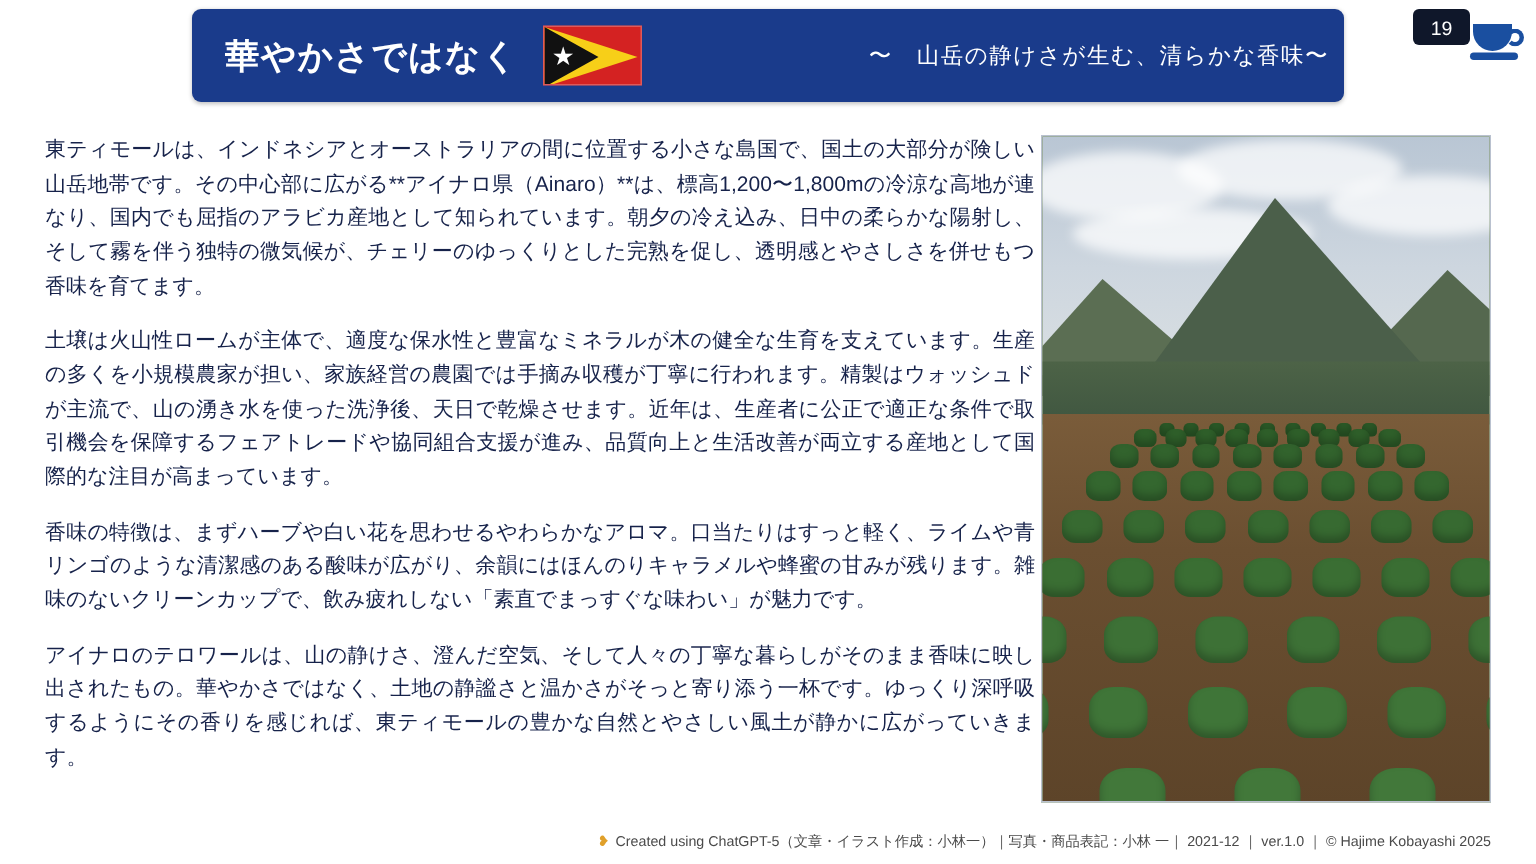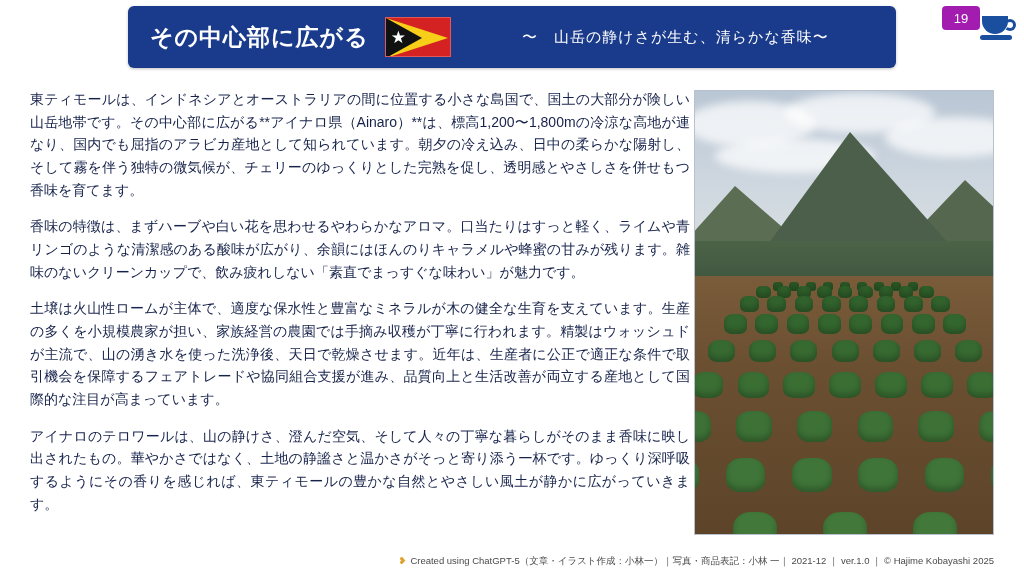--- a/index.html
+++ b/index.html
@@ -53,32 +53,32 @@
     border-bottom: 20px solid transparent;
     border-left: 36px solid #111111;
   }
   .flag .star {
     position: absolute; left: 5px; top: 11px;
     color: #ffffff; font-size: 17px; line-height: 17px;
   }
   .header-sub {
     margin-left: 14px;
     color: #ffffff;
-    text-align: center;
+    text-align: right;
     flex: 1 1 auto;
     padding-right: 10px;
   }
   .header-sub .line1 { font-size: 15px; letter-spacing: 1px; }
   .header-sub .line2 { font-size: 21px; font-weight: bold; letter-spacing: 0.5px; margin-top: 2px; }
 
   
   .page-badge {
     position: absolute; right: 44px; top: 6px;
     width: 38px; height: 24px;
-    background: #a21caf;
+    background: #0f172a;
     border-radius: 4px;
     color: #ffffff;
     font-size: 13px;
     display: flex; align-items: center; justify-content: center;
   }
   .cup {
     position: absolute; right: 8px; top: 10px;
     width: 34px; height: 30px;
   }
   .cup .body {
@@ -188,42 +188,42 @@
     white-space: nowrap;
   }
   .footer .bean { color: #e0a02a; margin-right: 4px; }
 </style>
 </head>
 <body>
 
 <div class="slide">
 
   <div class="header-band">
-    <div class="header-title-box">その中心部に広がる</div>
+    <div class="header-title-box">華やかさではなく</div>
     <div class="flag">
       <div class="tri-yellow"></div>
       <div class="tri-black"></div>
       <div class="star">★</div>
     </div>
     <div class="header-sub">
       <div class="line1">〜　山岳の静けさが生む、清らかな香味〜</div>
     </div>
   </div>
 
   <div class="page-badge">19</div>
   <div class="cup">
     <div class="body"></div>
     <div class="handle"></div>
     <div class="saucer"></div>
   </div>
 
   <div class="content">
     <p class="para">東ティモールは、インドネシアとオーストラリアの間に位置する小さな島国で、国土の大部分が険しい山岳地帯です。その中心部に広がる**アイナロ県（Ainaro）**は、標高1,200〜1,800mの冷涼な高地が連なり、国内でも屈指のアラビカ産地として知られています。朝夕の冷え込み、日中の柔らかな陽射し、そして霧を伴う独特の微気候が、チェリーのゆっくりとした完熟を促し、透明感とやさしさを併せもつ香味を育てます。</p>
+    <p class="para">土壌は火山性ロームが主体で、適度な保水性と豊富なミネラルが木の健全な生育を支えています。生産の多くを小規模農家が担い、家族経営の農園では手摘み収穫が丁寧に行われます。精製はウォッシュドが主流で、山の湧き水を使った洗浄後、天日で乾燥させます。近年は、生産者に公正で適正な条件で取引機会を保障するフェアトレードや協同組合支援が進み、品質向上と生活改善が両立する産地として国際的な注目が高まっています。</p>
     <p class="para">香味の特徴は、まずハーブや白い花を思わせるやわらかなアロマ。口当たりはすっと軽く、ライムや青リンゴのような清潔感のある酸味が広がり、余韻にはほんのりキャラメルや蜂蜜の甘みが残ります。雑味のないクリーンカップで、飲み疲れしない「素直でまっすぐな味わい」が魅力です。</p>
-    <p class="para">土壌は火山性ロームが主体で、適度な保水性と豊富なミネラルが木の健全な生育を支えています。生産の多くを小規模農家が担い、家族経営の農園では手摘み収穫が丁寧に行われます。精製はウォッシュドが主流で、山の湧き水を使った洗浄後、天日で乾燥させます。近年は、生産者に公正で適正な条件で取引機会を保障するフェアトレードや協同組合支援が進み、品質向上と生活改善が両立する産地として国際的な注目が高まっています。</p>
     <p class="para">アイナロのテロワールは、山の静けさ、澄んだ空気、そして人々の丁寧な暮らしがそのまま香味に映し出されたもの。華やかさではなく、土地の静謐さと温かさがそっと寄り添う一杯です。ゆっくり深呼吸するようにその香りを感じれば、東ティモールの豊かな自然とやさしい風土が静かに広がっていきます。</p>
   </div>
 
   <div class="photo">
     <div class="sky"></div>
     <div class="cloud c1"></div>
     <div class="cloud c2"></div>
     <div class="cloud c3"></div>
     <div class="cloud c4"></div>
     <div class="mountain m-left"></div>

